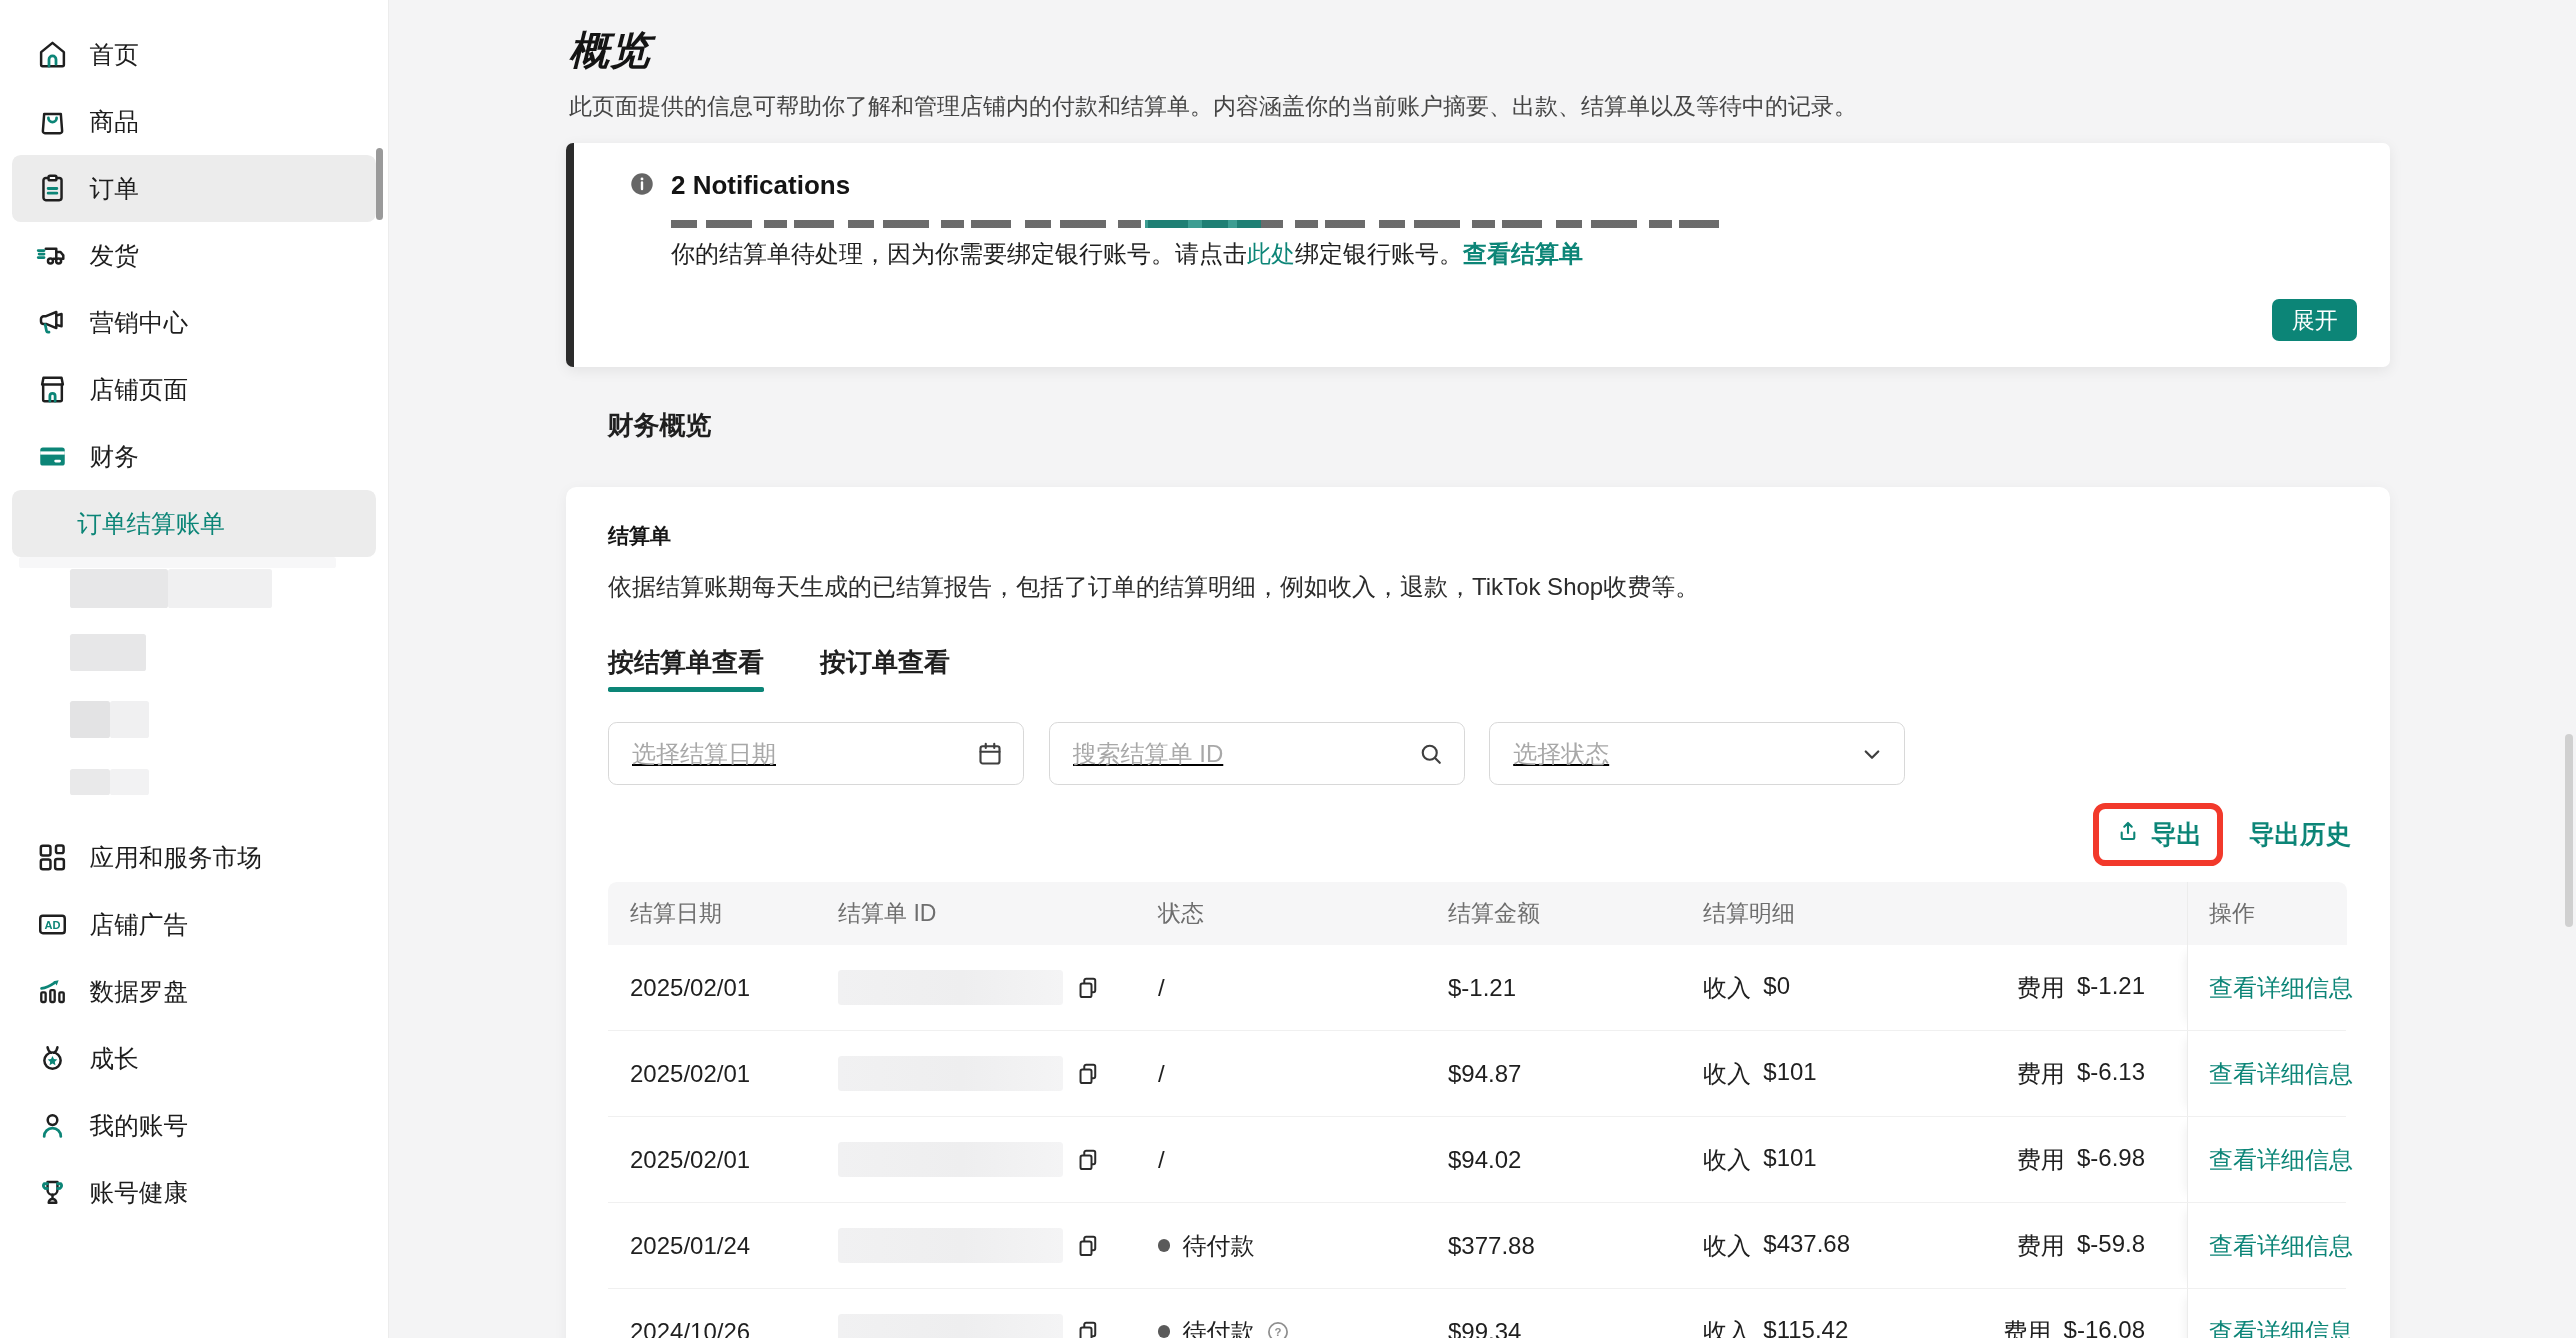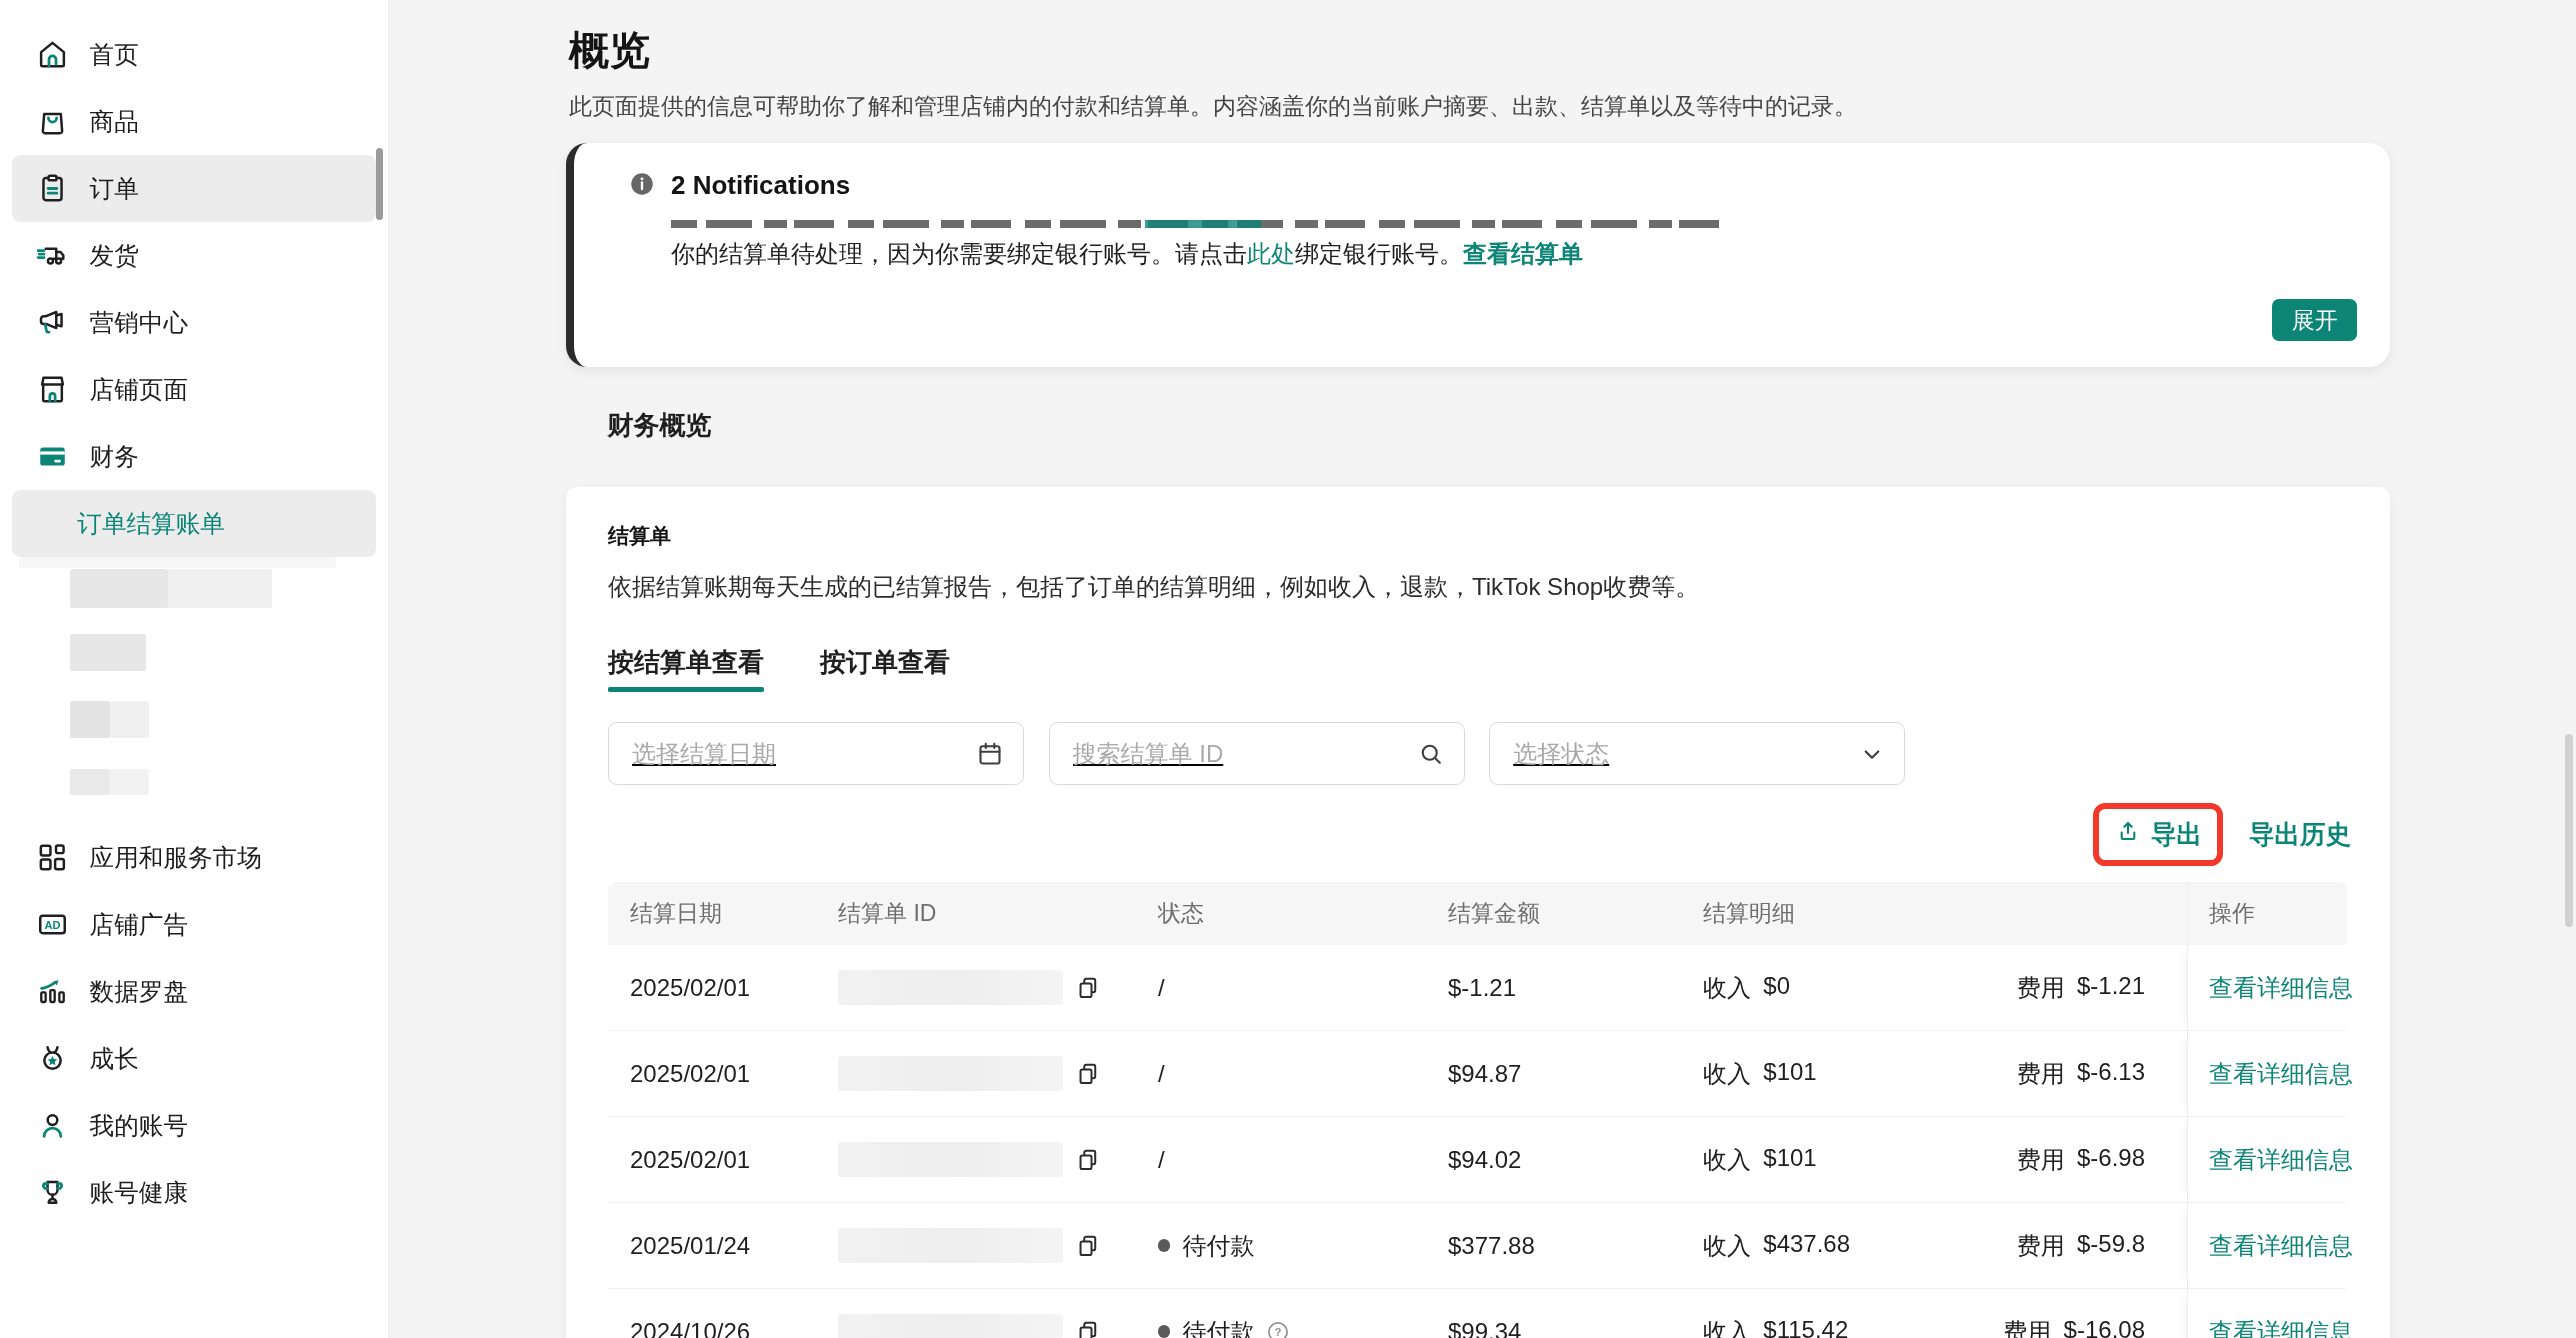--- a/index.html
+++ b/index.html
@@ -21,25 +21,25 @@
   .rb1{left:58px;top:12.3px;width:98px;height:39px;background:#e7e7e8;}
   .rb1b{left:156px;top:12.3px;width:104px;height:39px;background:#f0f0f1;}
   .rb2{left:58px;top:77px;width:76px;height:37px;background:#e7e7e8;}
   .rb3{left:58px;top:144px;width:40px;height:37px;background:#e3e3e4;}
   .rb3b{left:98px;top:144px;width:39px;height:37px;background:#f0f0f1;}
   .rb4{left:58px;top:212px;width:40px;height:26px;background:#e9e9ea;}
   .rb4b{left:98px;top:212px;width:39px;height:26px;background:#f2f2f3;}
   .side-scrollthumb{position:absolute;right:5.3px;top:148px;width:7px;height:72px;border-radius:4.4px;background:#9a9a9a;}
 
   
-  .page-title{position:absolute;left:569px;top:23px;font-size:40px;font-weight:700;color:#141414;letter-spacing:0.9px;}
+  .page-title{position:absolute;left:569px;top:23px;font-size:40px;font-weight:700;color:#141414;letter-spacing:0.9px;font-style:italic;}
   .page-subtitle{position:absolute;left:569px;top:91px;font-size:23px;color:#454545;white-space:nowrap;}
 
   
-  .notif-card{position:absolute;left:566px;top:143px;width:1824px;height:224px;background:#fff;border-radius:21px;border-left:8.8px solid #2b2b2b;box-shadow:0 3.5px 14px rgba(0,0,0,.07);box-sizing:border-box;}
+  .notif-card{position:absolute;left:566px;top:143px;width:1824px;height:224px;background:#fff;border-radius:7px;border-left:8.8px solid #2b2b2b;box-shadow:0 3.5px 14px rgba(0,0,0,.07);box-sizing:border-box;}
   .notif-head{position:absolute;left:53px;top:26px;display:flex;align-items:center;gap:14px;}
   .notif-head svg{width:30px;height:30px;}
   .notif-title{font-size:26px;font-weight:700;color:#141414;}
   .notif-clip{position:absolute;left:97px;top:74px;width:1057px;height:12.3px;overflow:hidden;}
   .clip-a{position:absolute;left:0;top:2.6px;height:8px;width:100%;opacity:.82;background:repeating-linear-gradient(90deg,#4b4b4b 0 26px,transparent 26px 35px,#4b4b4b 35px 81px,transparent 81px 93px,#4b4b4b 93px 116px,transparent 116px 123px,#4b4b4b 123px 163px,transparent 163px 177px);}
   .clip-teal{position:absolute;left:474px;top:2.6px;width:116px;height:8px;background:rgba(12,133,119,.8);}
   .notif-line2{position:absolute;left:97px;top:95px;font-size:24px;color:#1f1f1f;white-space:nowrap;}
   .notif-line2 .lnk{color:var(--teal,#0c8577);cursor:pointer;}
   .notif-line2 .lnk.b{font-weight:700;}
   .expand-btn{position:absolute;right:33px;top:156px;height:42px;padding:0 19.3px;background:var(--teal,#0c8577);color:#fff;font-size:23px;border:none;border-radius:7px;display:flex;align-items:center;cursor:pointer;font-family:inherit;}

